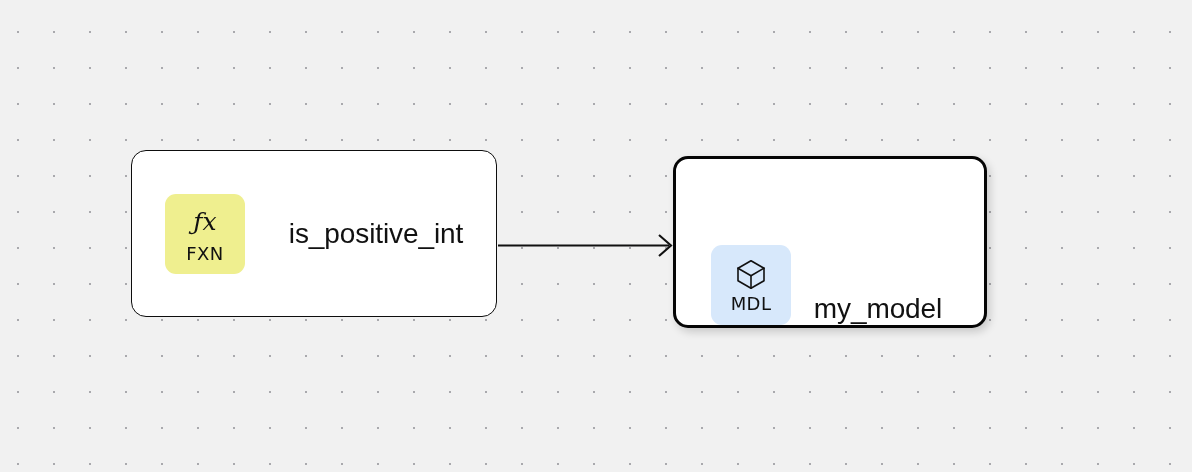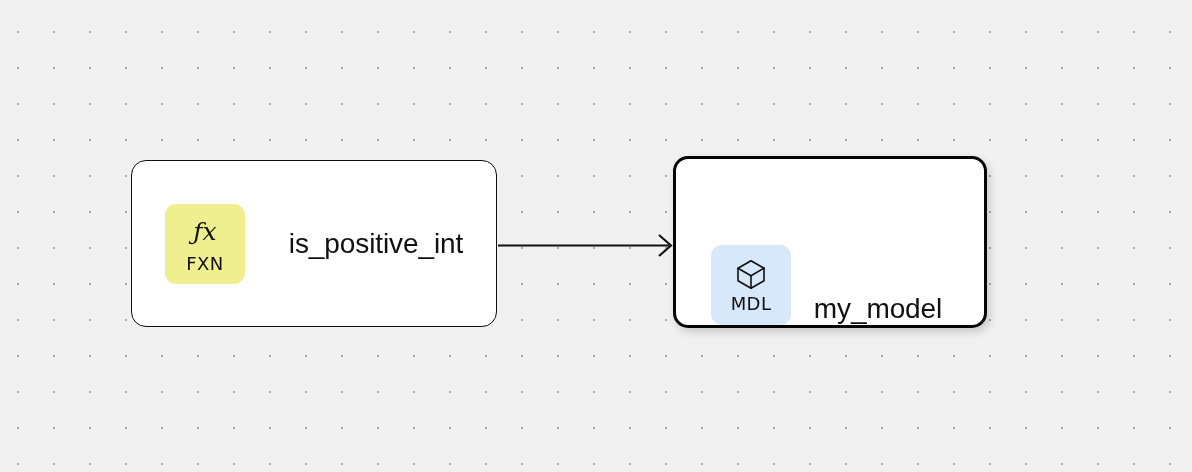--- a/index.html
+++ b/index.html
@@ -62,21 +62,21 @@
   }
   .node.selected {
     border: 3.4px solid #050505;
     border-radius: 15px;
     box-shadow: 3px 4px 9px rgba(0, 0, 0, 0.17);
     align-items: flex-end;
   }
 
   #node-fxn {
     left: 131px;
-    top: 160px;
+    top: 150px;
     width: 366px;
     height: 167px;
     gap: 17px;
   }
   #node-mdl {
     left: 673px;
     top: 156px;
     width: 314px;
     height: 172px;
   }

